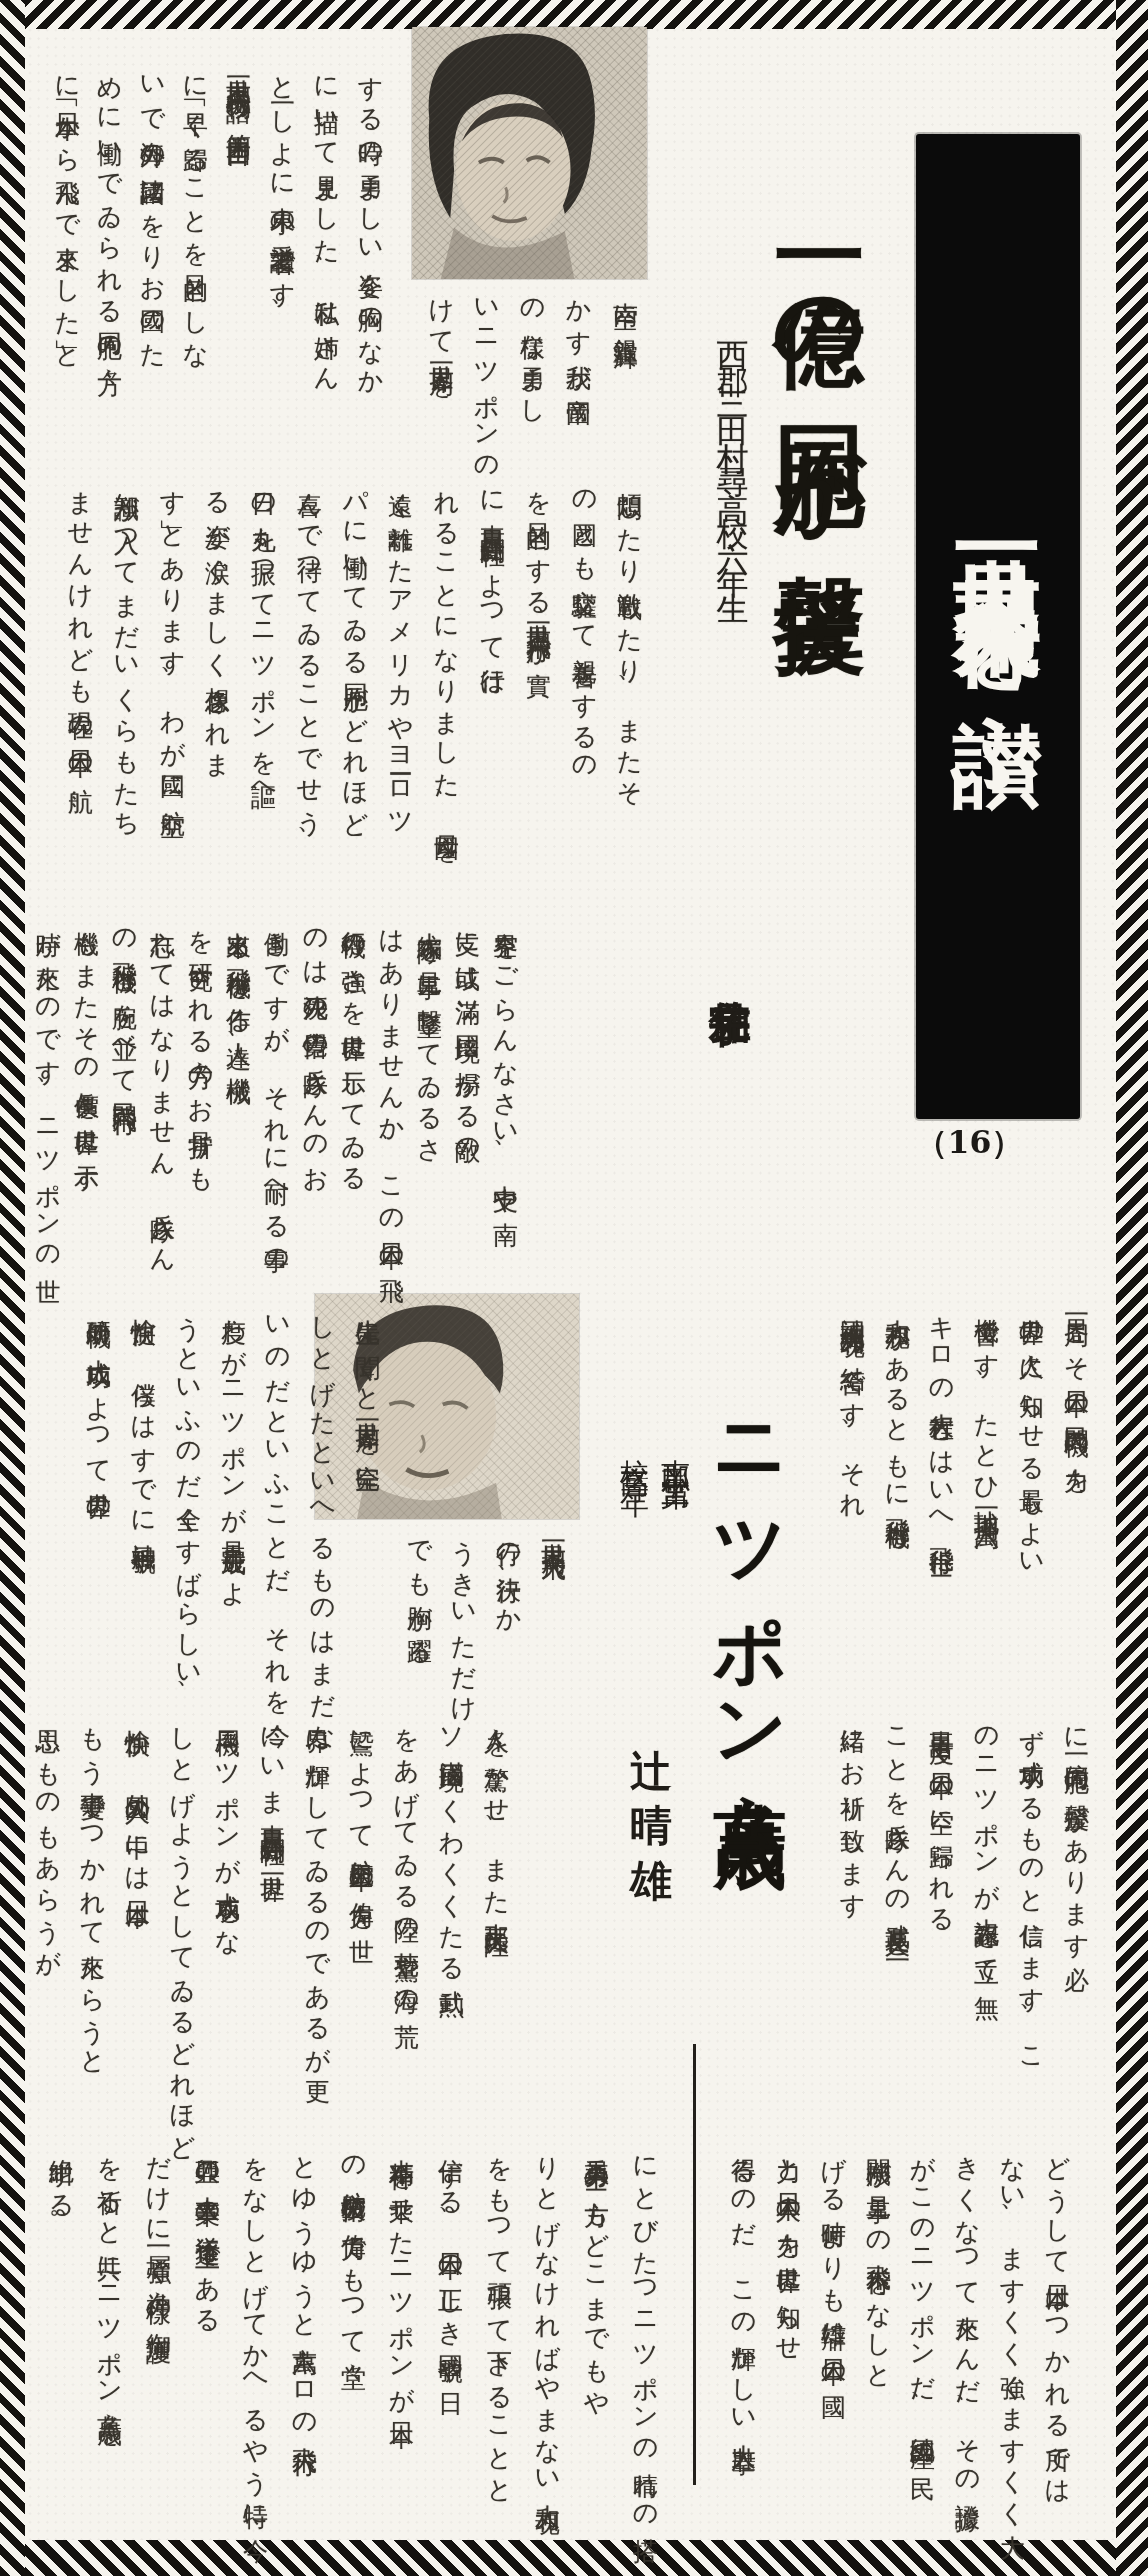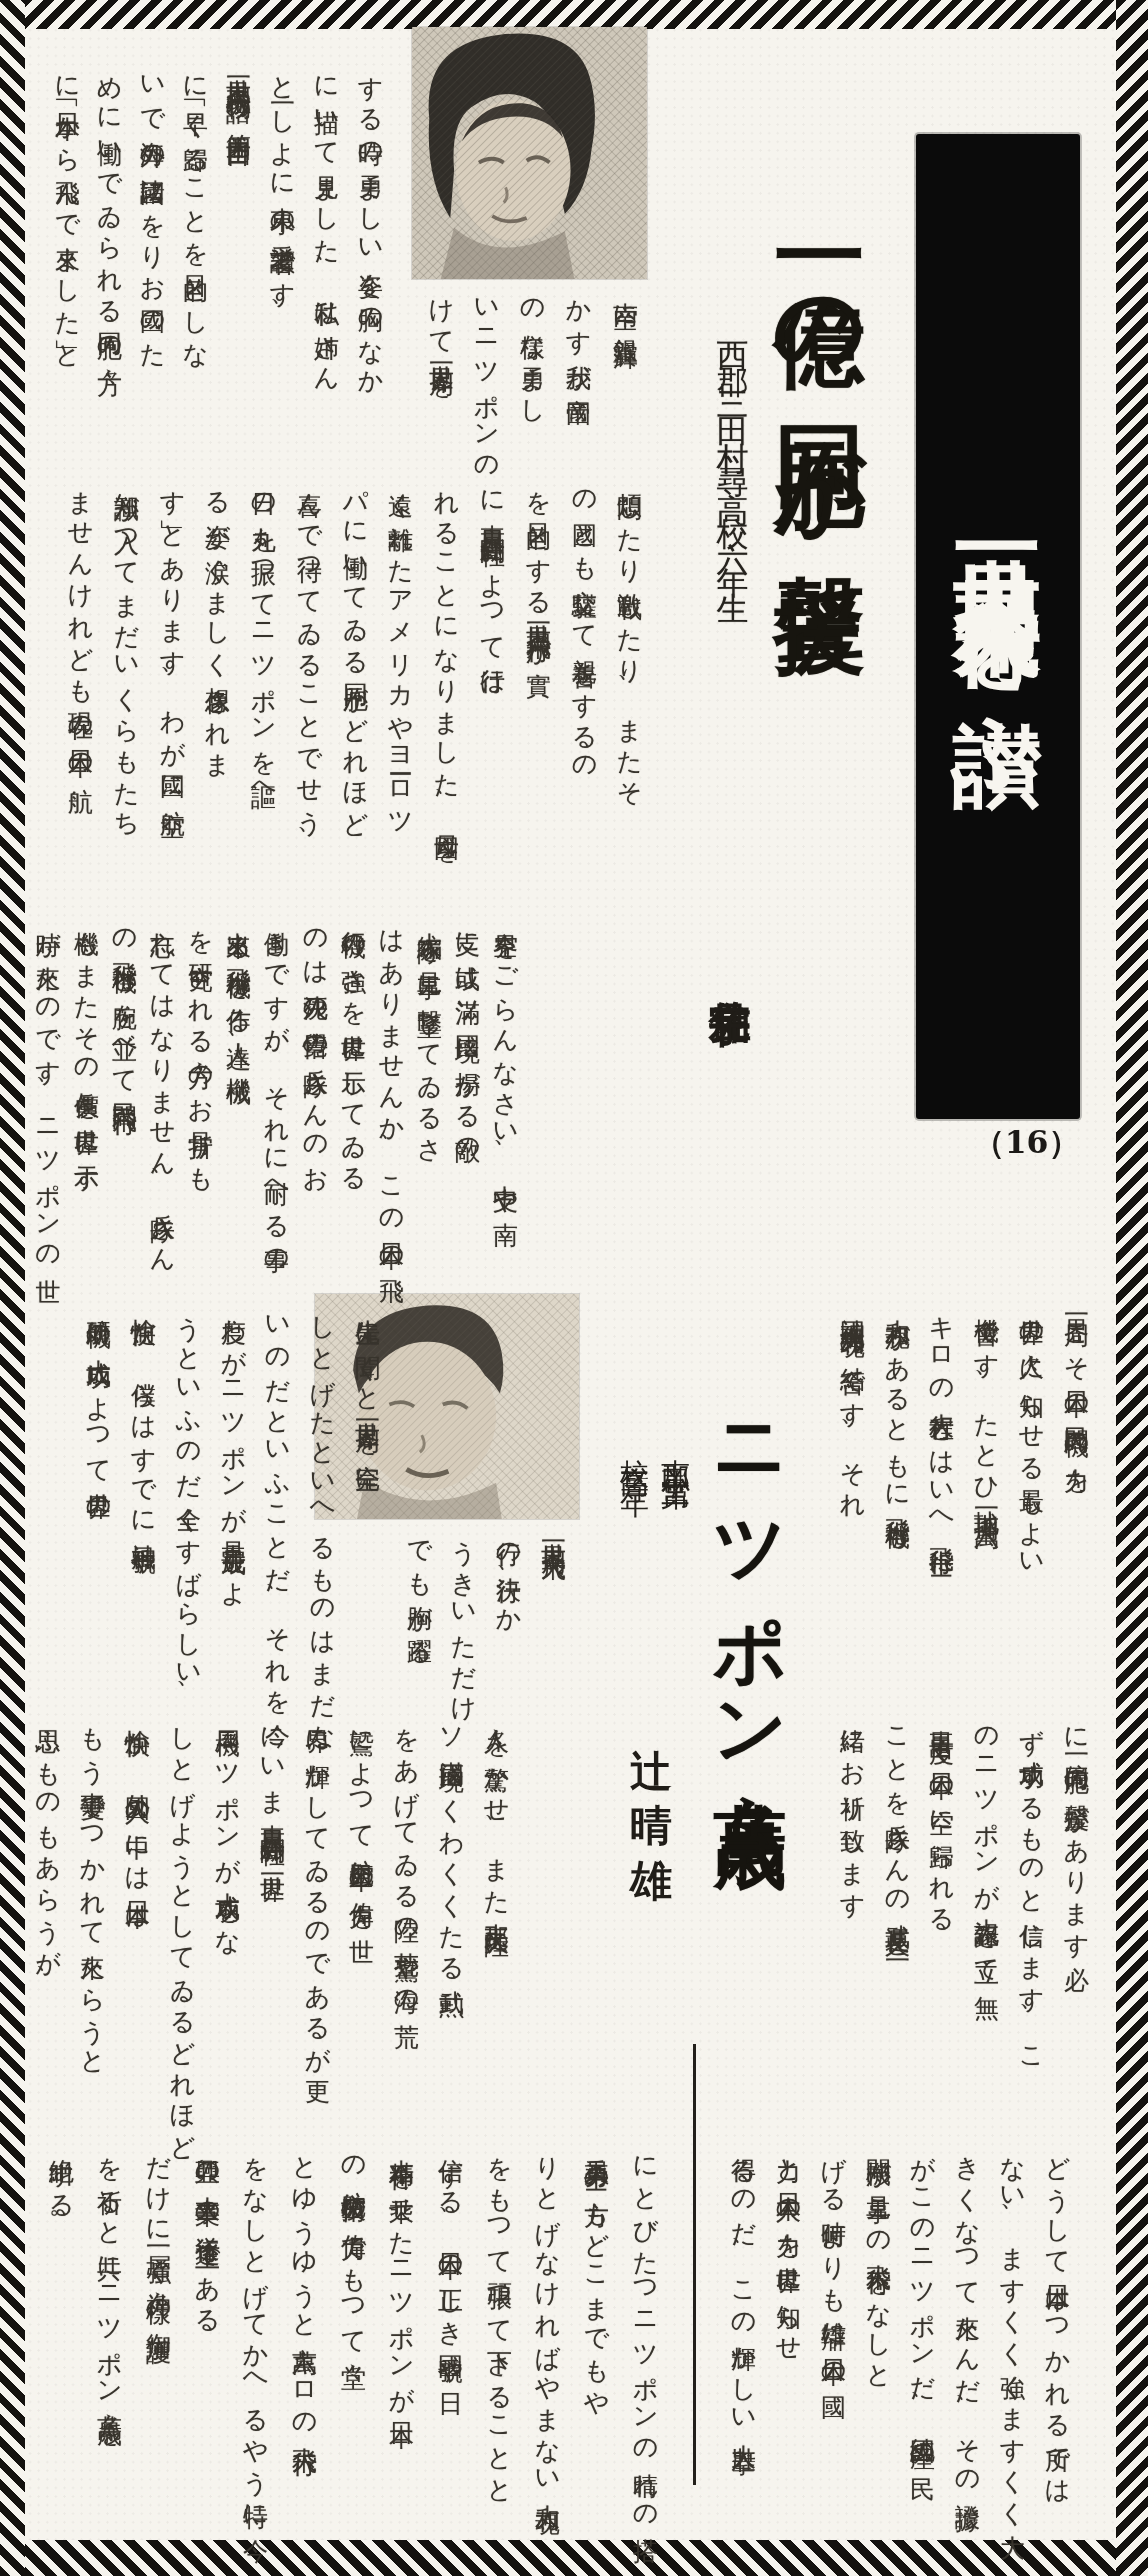--- a/index.html
+++ b/index.html
@@ -29,21 +29,21 @@
     display:flex;align-items:center;justify-content:center;
     box-shadow:0 0 0 1.9px rgba(11,11,11,.25);
   }
   #banner .txt{
     writing-mode:vertical-rl;text-orientation:upright;
     color:#f7f5ef;font-size:88px;font-weight:700;letter-spacing:7.6px;
     font-family:"DejaVu Serif", serif;line-height:153px;
   }
   #installment{
     position:absolute;left:916px;top:1122px;width:164px;height:42px;
-    text-align:right;font-size:31.5px;color:#1c1a17;font-weight:600;
+    text-align:left;font-size:31.5px;color:#1c1a17;font-weight:600;
   }
 
   
   #a1-headline{
     position:absolute;left:769px;top:208px;height:851px;width:103px;
     font-size:91px;font-weight:600;color:#17150f;letter-spacing:14.3px;line-height:103px;
     text-shadow:0 0 1px rgba(23,21,15,.6);
   }
   #a1-school{
     position:absolute;left:708px;top:317px;height:658px;width:50px;

